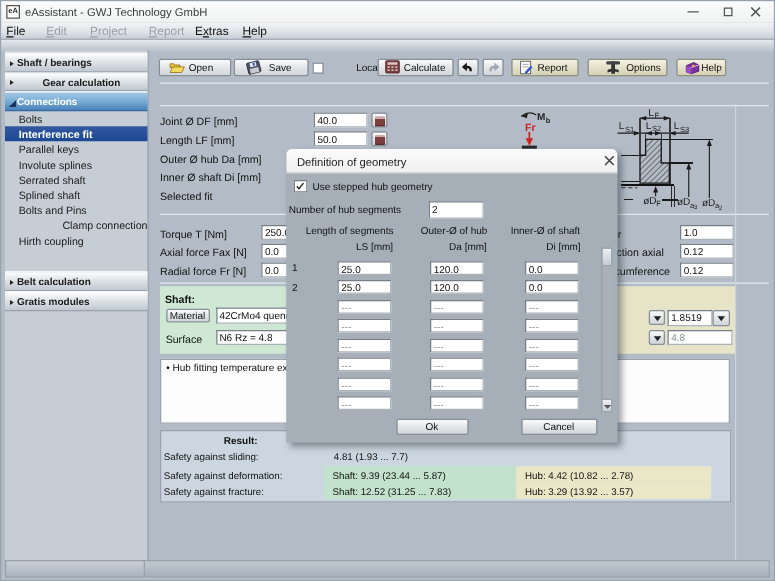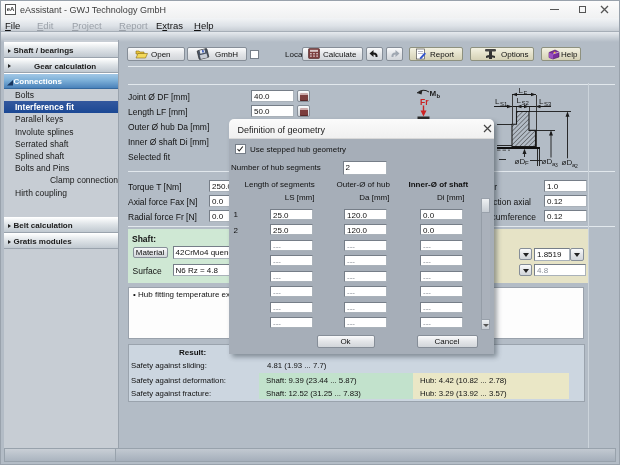--- a/index.html
+++ b/index.html
@@ -69,21 +69,21 @@
 <div class="abs" style="left:151px;top:49.5px;font-size:8px;color:#111;">Open</div>
 <div class="btn" style="left:187px;top:47px;width:60px;height:13.5px;"></div>
 <svg class="abs" style="left:196px;top:48px;" width="14" height="12" viewBox="0 0 14 12">
   <g transform="rotate(-14 7 6)">
     <rect x="2" y="1.5" width="10" height="9" rx="0.8" fill="#4b5565" stroke="#222" stroke-width="0.6"></rect>
     <rect x="4.5" y="1.8" width="5" height="3.4" fill="#e8eaee"></rect>
     <rect x="6.8" y="2.2" width="1.6" height="2.4" fill="#3355bb"></rect>
     <rect x="3.6" y="6.4" width="7" height="4" fill="#c8ccd4"></rect>
   </g>
 </svg>
-<div class="abs" style="left:215px;top:49.5px;font-size:8px;color:#111;">GmbH</div>
+<div class="abs" style="left:215px;top:49.5px;font-size:8px;color:#111;">Save</div>
 <div class="abs" style="left:250px;top:49.5px;width:9px;height:9px;background:#fff;border:1px solid #777f89;"></div>
 <div class="abs" style="left:263px;top:49.5px;font-size:8px;color:#111;margin-left:22px;">Local</div>
 <div class="btn" style="left:302px;top:46.5px;width:61px;height:14.5px;"></div>
 <svg class="abs" style="left:307.5px;top:48px;" width="12" height="11" viewBox="0 0 12 11">
   <rect x="0.5" y="0.5" width="11" height="10" rx="1" fill="#7c3e3e" stroke="#4a2020" stroke-width="0.6"></rect>
   <rect x="2" y="1.8" width="8" height="2" fill="#d8c8c8"></rect>
   <g fill="#d0b8b8">
     <rect x="2" y="5" width="1.8" height="1.4"></rect>
       <rect x="5.1" y="5" width="1.8" height="1.4"></rect>
       <rect x="8.2" y="5" width="1.8" height="1.4"></rect>
@@ -288,21 +288,21 @@
         <path d="M1.5,4 L3.2,6 L6.8,1.5" stroke="#222" stroke-width="1.1" fill="none"></path>
       </svg></div>
   <div class="lbl" style="left:21.5px;top:25.5px;">Use stepped hub geometry</div>
   <div class="lbl" style="left:2.5px;top:44px;">Number of hub segments</div>
   <div class="inp" style="left:114px;top:41.5px;width:44px;height:14px;">2</div>
 
   <div class="lbl" style="left:16px;top:60.5px;width:70px;text-align:right;">Length of segments</div>
   <div class="lbl" style="left:16px;top:73.5px;width:70px;text-align:right;">LS [mm]</div>
   <div class="lbl" style="left:108px;top:60.5px;width:53px;text-align:center;">Outer-Ø of hub</div>
   <div class="lbl" style="left:108px;top:73.5px;width:53px;text-align:right;">Da [mm]</div>
-  <div class="lbl" style="left:180px;top:60.5px;width:56px;text-align:right;font-weight:bold;">Inner-Ø of shaft</div>
+  <div class="lbl" style="left:180px;top:60.5px;width:56px;text-align:left;">Inner-Ø of shaft</div>
   <div class="lbl" style="left:180px;top:73.5px;width:56px;text-align:right;">Di [mm]</div>
 
   <div class="lbl" style="left:5px;top:91px;">1</div>
   <div class="lbl" style="left:5px;top:106.5px;">2</div>
 
   <div style="position:absolute;left:252.5px;top:79px;width:9px;height:131px;background:#aab1bb;border-left:1px solid #959da7;"></div>
   <div style="position:absolute;left:252.5px;top:79px;width:9px;height:15px;background:linear-gradient(#eef1f3,#c6ccd3);border:1px solid #99a1ab;"></div>
   <div style="position:absolute;left:252.5px;top:200px;width:9px;height:10.5px;background:linear-gradient(#eef1f3,#c6ccd3);border:1px solid #99a1ab;">
       <span style="display:block;margin:4px auto 0;width:0;height:0;border-top:3px solid #555;border-left:3px solid transparent;border-right:3px solid transparent;"></span>
     </div>

